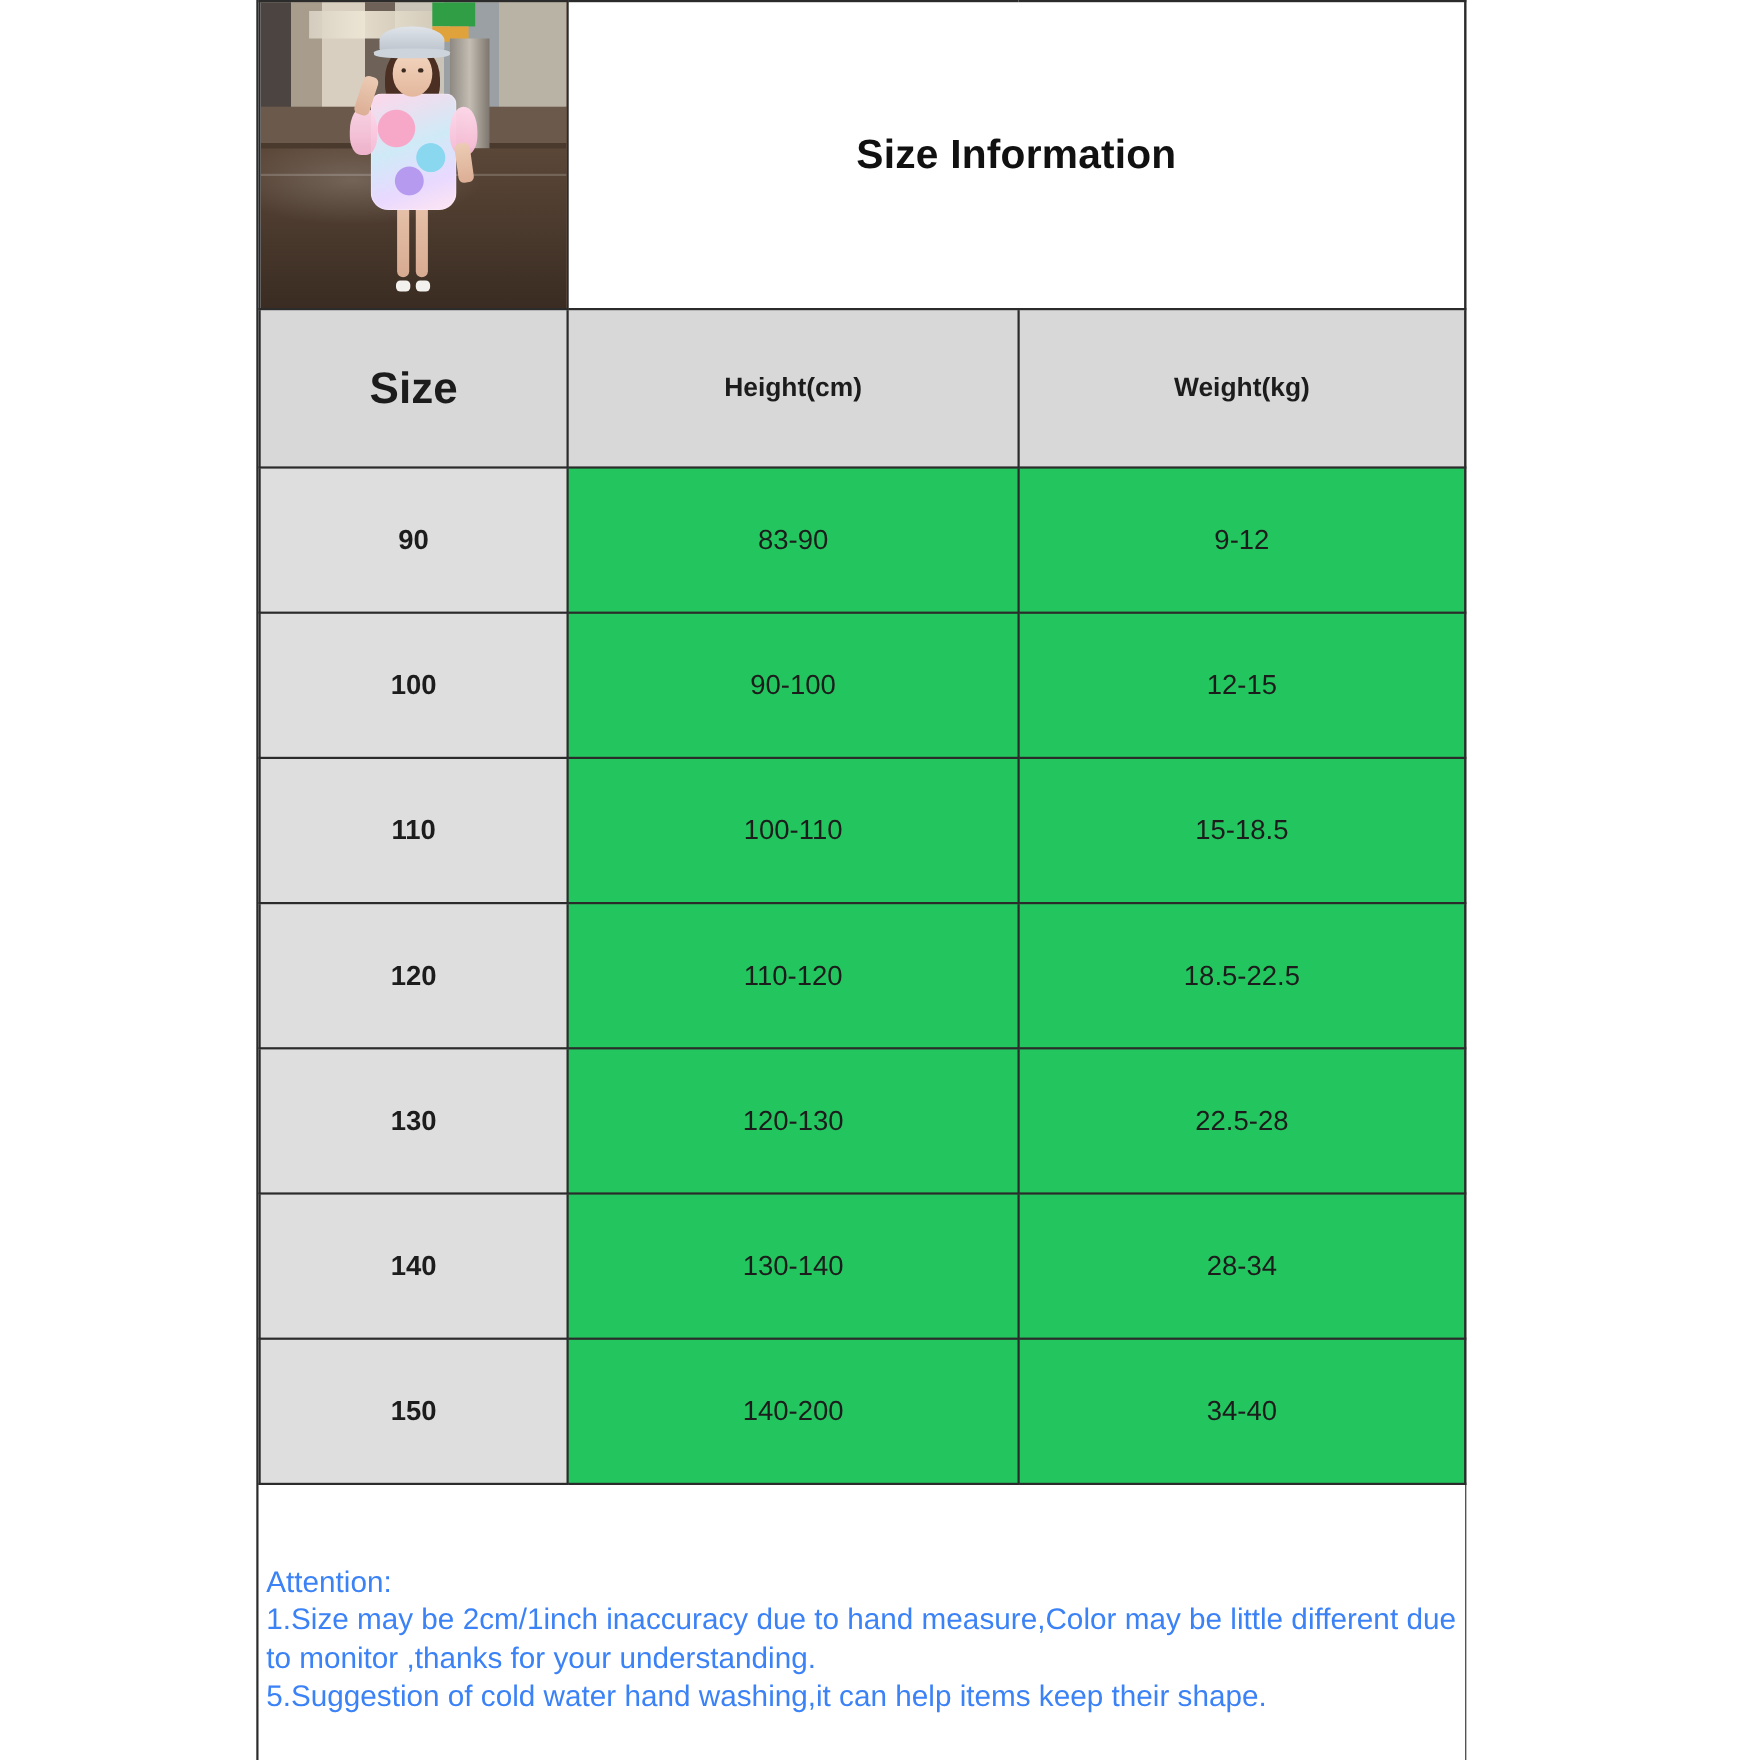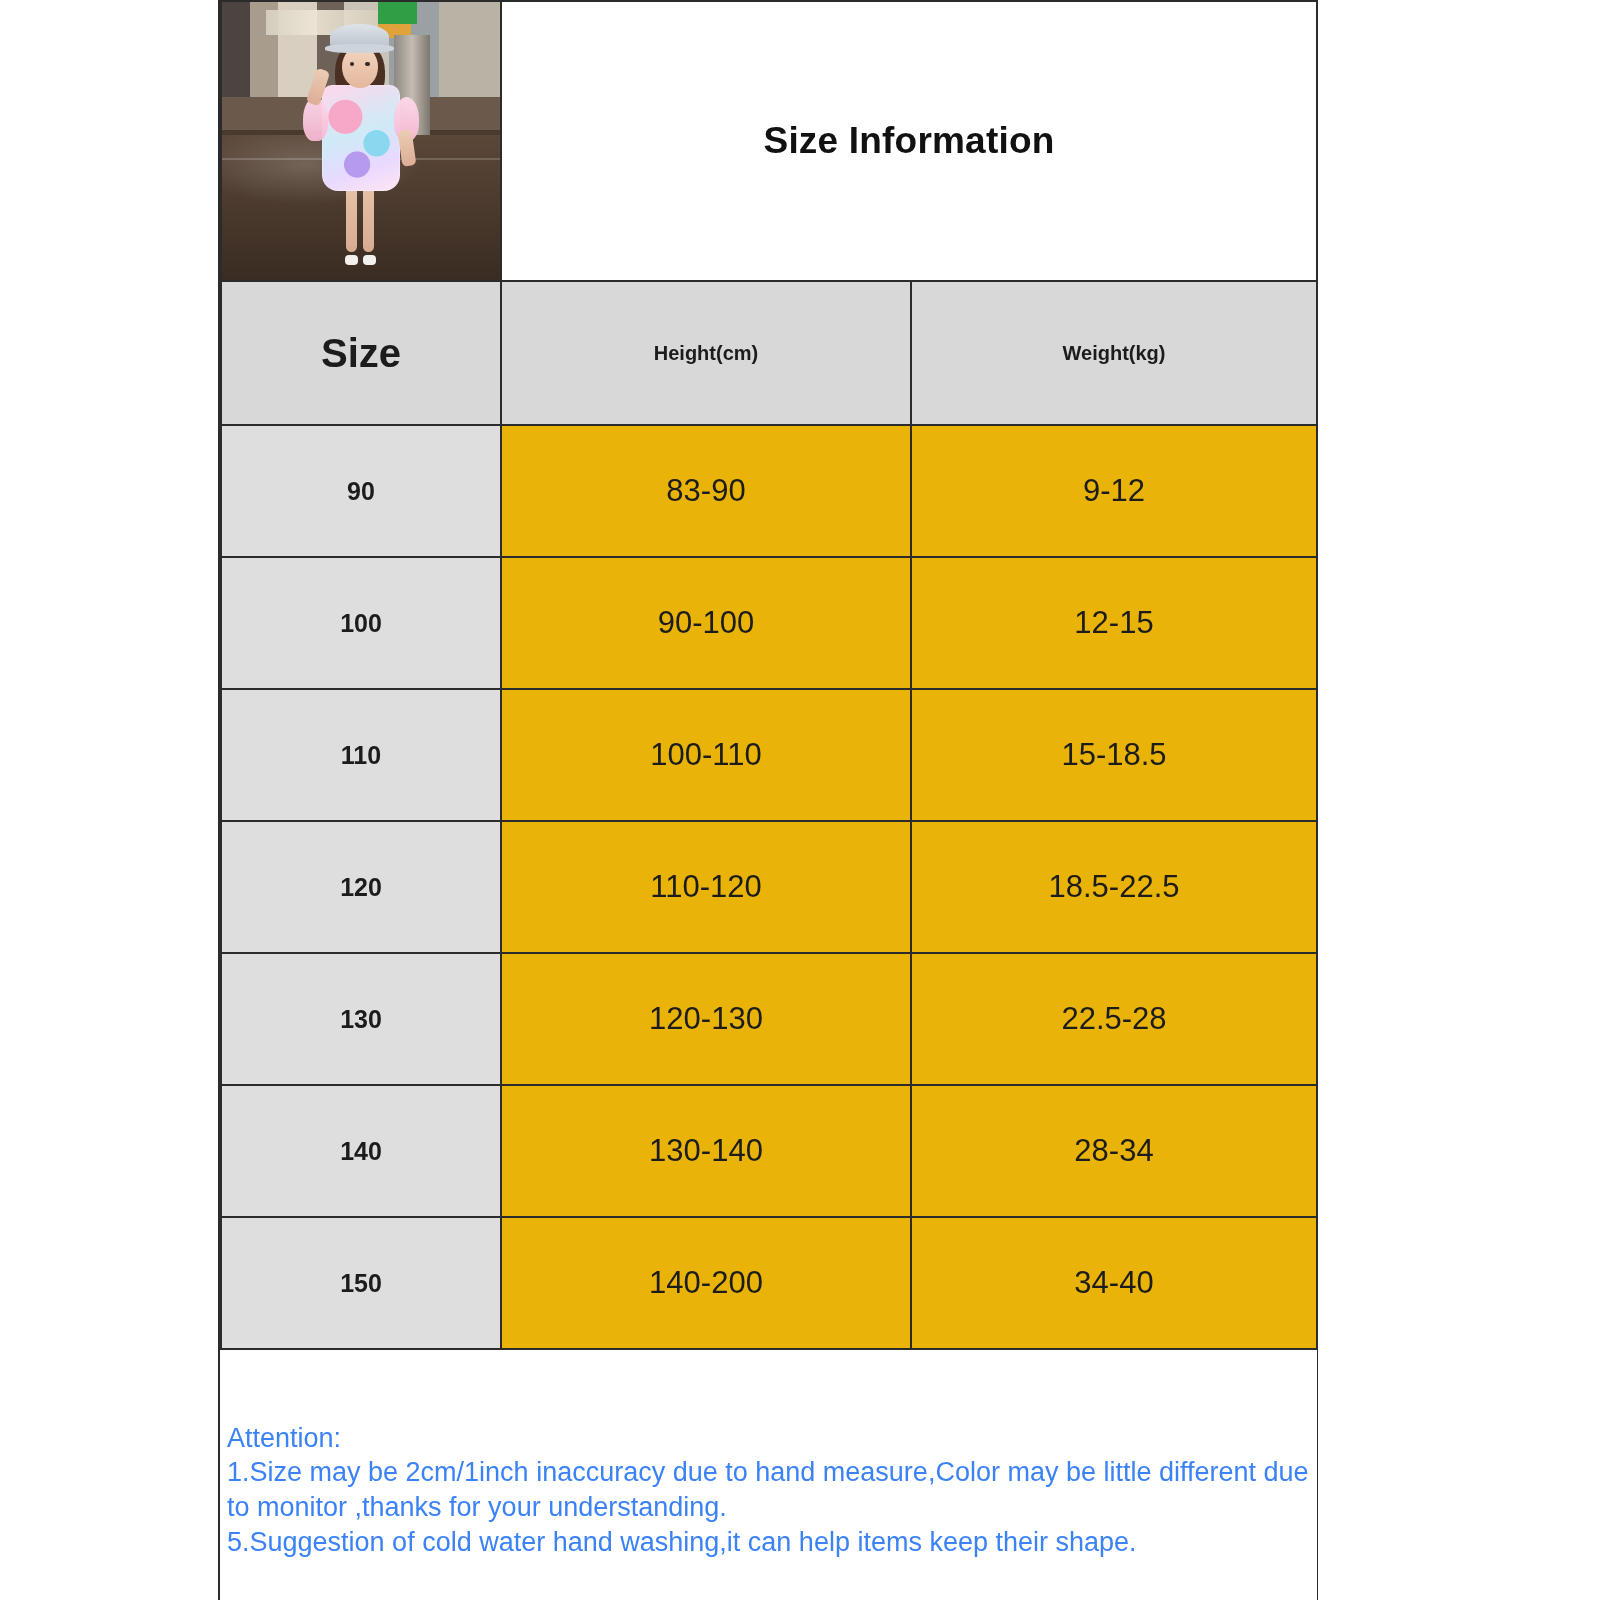--- a/index.html
+++ b/index.html
@@ -14,21 +14,21 @@
     overflow: hidden;
   }
   .page {
     position: relative;
     width: 1600px;
     height: 1600px;
     background: #ffffff;
   }
   .chart-wrap {
     position: absolute;
-    left: 218px;
+    left: 233px;
     top: 0px;
     width: 1100px;
     height: 1600px;
     box-sizing: border-box;
     border-left: 2px solid #2b2b2b;
     border-right: 2px solid #2b2b2b;
     background: #ffffff;
   }
   table.size-table {
     border-collapse: collapse;
@@ -184,31 +184,31 @@
     letter-spacing: .2px;
   }
 
   tr.head-row td {
     height: 142px;
     background: #d8d8d8;
     font-weight: bold;
     text-align: center;
   }
   tr.head-row td.hc-size { font-size: 40px; }
-  tr.head-row td.hc-other { font-size: 20px; }
+  tr.head-row td.hc-other { font-size: 24px; }
 
   tr.data-row td { height: 130px; }
   td.cell-size {
     background: #dedede;
     font-weight: bold;
     font-size: 25px;
   }
   td.cell-val {
-    background: #eab308;
-    font-size: 31px;
+    background: #22c55e;
+    font-size: 25px;
   }
 
   .attention-cell {
     border-top: 2px solid #2b2b2b;
     border-left: 0 !important;
     border-right: 0 !important;
     border-bottom: 0 !important;
     text-align: left !important;
     padding: 10px 8px 0 6px !important;
     height: 260px;

